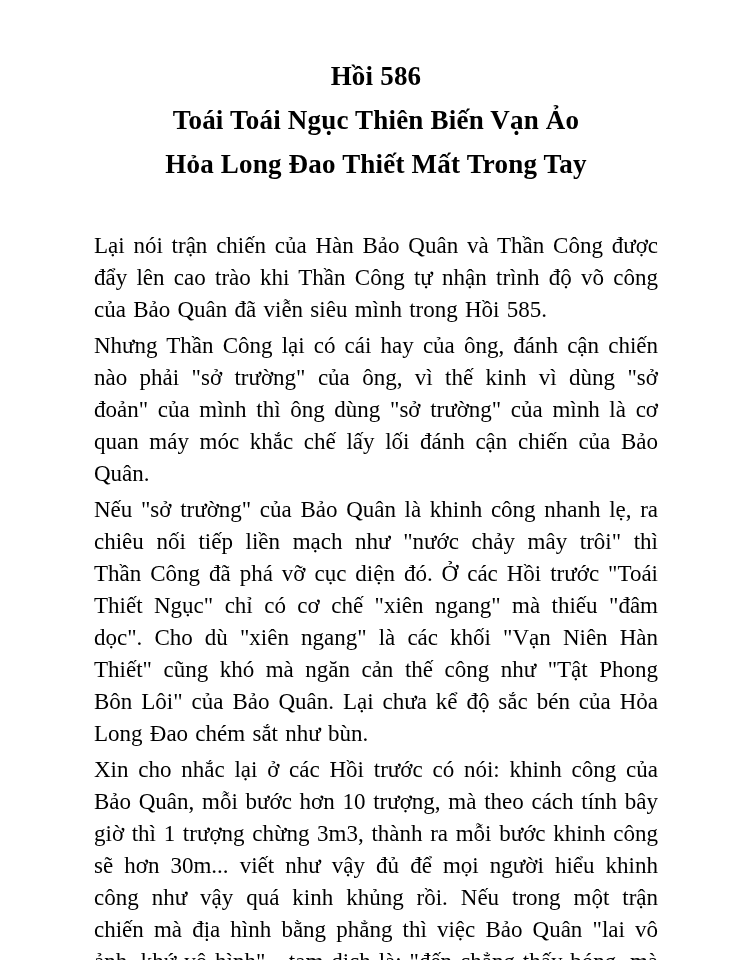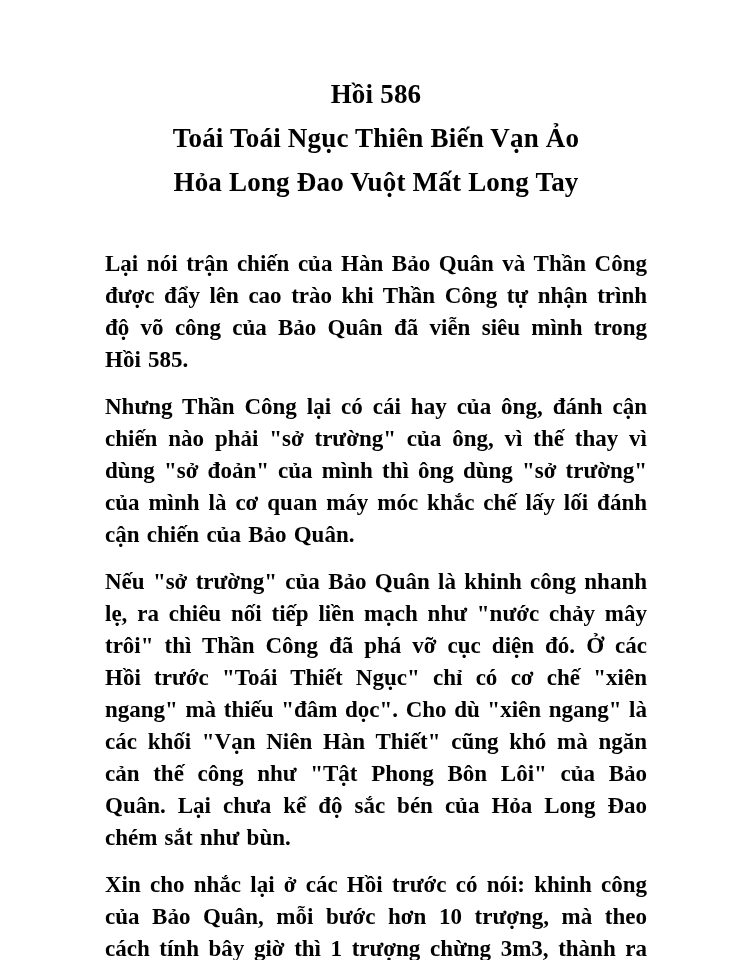--- a/index.html
+++ b/index.html
@@ -11,56 +11,55 @@
     width: 750px;
     height: 960px;
     overflow: hidden;
     font-family: "Liberation Serif", "DejaVu Serif", serif;
     color: #000000;
   }
   .page {
     box-sizing: border-box;
     width: 750px;
     height: 960px;
-    padding: 80px 88px 0 90px;
+    padding: 62px 88px 0 90px;
     background: #ffffff;
   }
   .titles {
     text-align: center;
   }
   .chapter-heading,
   .chapter-title {
     font-weight: bold;
     font-size: 27px;
     line-height: 28px;
     margin: 0 0 16px 0;
     letter-spacing: 0.2px;
   }
   .body-text {
     margin-top: 52px;
   }
   .body-text p {
-    margin: 15px;
+    margin: 4px;
     font-size: 23px;
     line-height: 32px;
     text-align: justify;
     text-justify: inter-word;
     word-spacing: 1.5px;
-    font-weight: bold;
   }
 </style>
 </head>
 <body>
 
 <div class="page">
   <div class="titles">
     <div class="chapter-heading">Hồi 586</div>
     <div class="chapter-title">Toái Toái Ngục Thiên Biến Vạn Ảo</div>
-    <div class="chapter-title">Hỏa Long Đao Vuột Mất Long Tay</div>
+    <div class="chapter-title">Hỏa Long Đao Thiết Mất Trong Tay</div>
   </div>
 
   <div class="body-text">
     <p>Lại nói trận chiến của Hàn Bảo Quân và Thần Công được đẩy lên cao trào khi Thần Công tự nhận trình độ võ công của Bảo Quân đã viễn siêu mình trong Hồi 585.</p>
-    <p>Nhưng Thần Công lại có cái hay của ông, đánh cận chiến nào phải "sở trường" của ông, vì thế thay vì dùng "sở đoản" của mình thì ông dùng "sở trường" của mình là cơ quan máy móc khắc chế lấy lối đánh cận chiến của Bảo Quân.</p>
+    <p>Nhưng Thần Công lại có cái hay của ông, đánh cận chiến nào phải "sở trường" của ông, vì thế kinh vì dùng "sở đoản" của mình thì ông dùng "sở trường" của mình là cơ quan máy móc khắc chế lấy lối đánh cận chiến của Bảo Quân.</p>
     <p>Nếu "sở trường" của Bảo Quân là khinh công nhanh lẹ, ra chiêu nối tiếp liền mạch như "nước chảy mây trôi" thì Thần Công đã phá vỡ cục diện đó. Ở các Hồi trước "Toái Thiết Ngục" chỉ có cơ chế "xiên ngang" mà thiếu "đâm dọc". Cho dù "xiên ngang" là các khối "Vạn Niên Hàn Thiết" cũng khó mà ngăn cản thế công như "Tật Phong Bôn Lôi" của Bảo Quân. Lại chưa kể độ sắc bén của Hỏa Long Đao chém sắt như bùn.</p>
     <p>Xin cho nhắc lại ở các Hồi trước có nói: khinh công của Bảo Quân, mỗi bước hơn 10 trượng, mà theo cách tính bây giờ thì 1 trượng chừng 3m3, thành ra mỗi bước khinh công sẽ hơn 30m... viết như vậy đủ để mọi người hiểu khinh công như vậy quá kinh khủng rồi. Nếu trong một trận chiến mà địa hình bằng phẳng thì việc Bảo Quân "lai vô ảnh, khứ vô hình" - tạm dịch là: "đến chẳng thấy bóng, mà đi chẳng thấy hình" không phải là quá khó.</p>
   </div>
 </div>
 
 </body></html>

